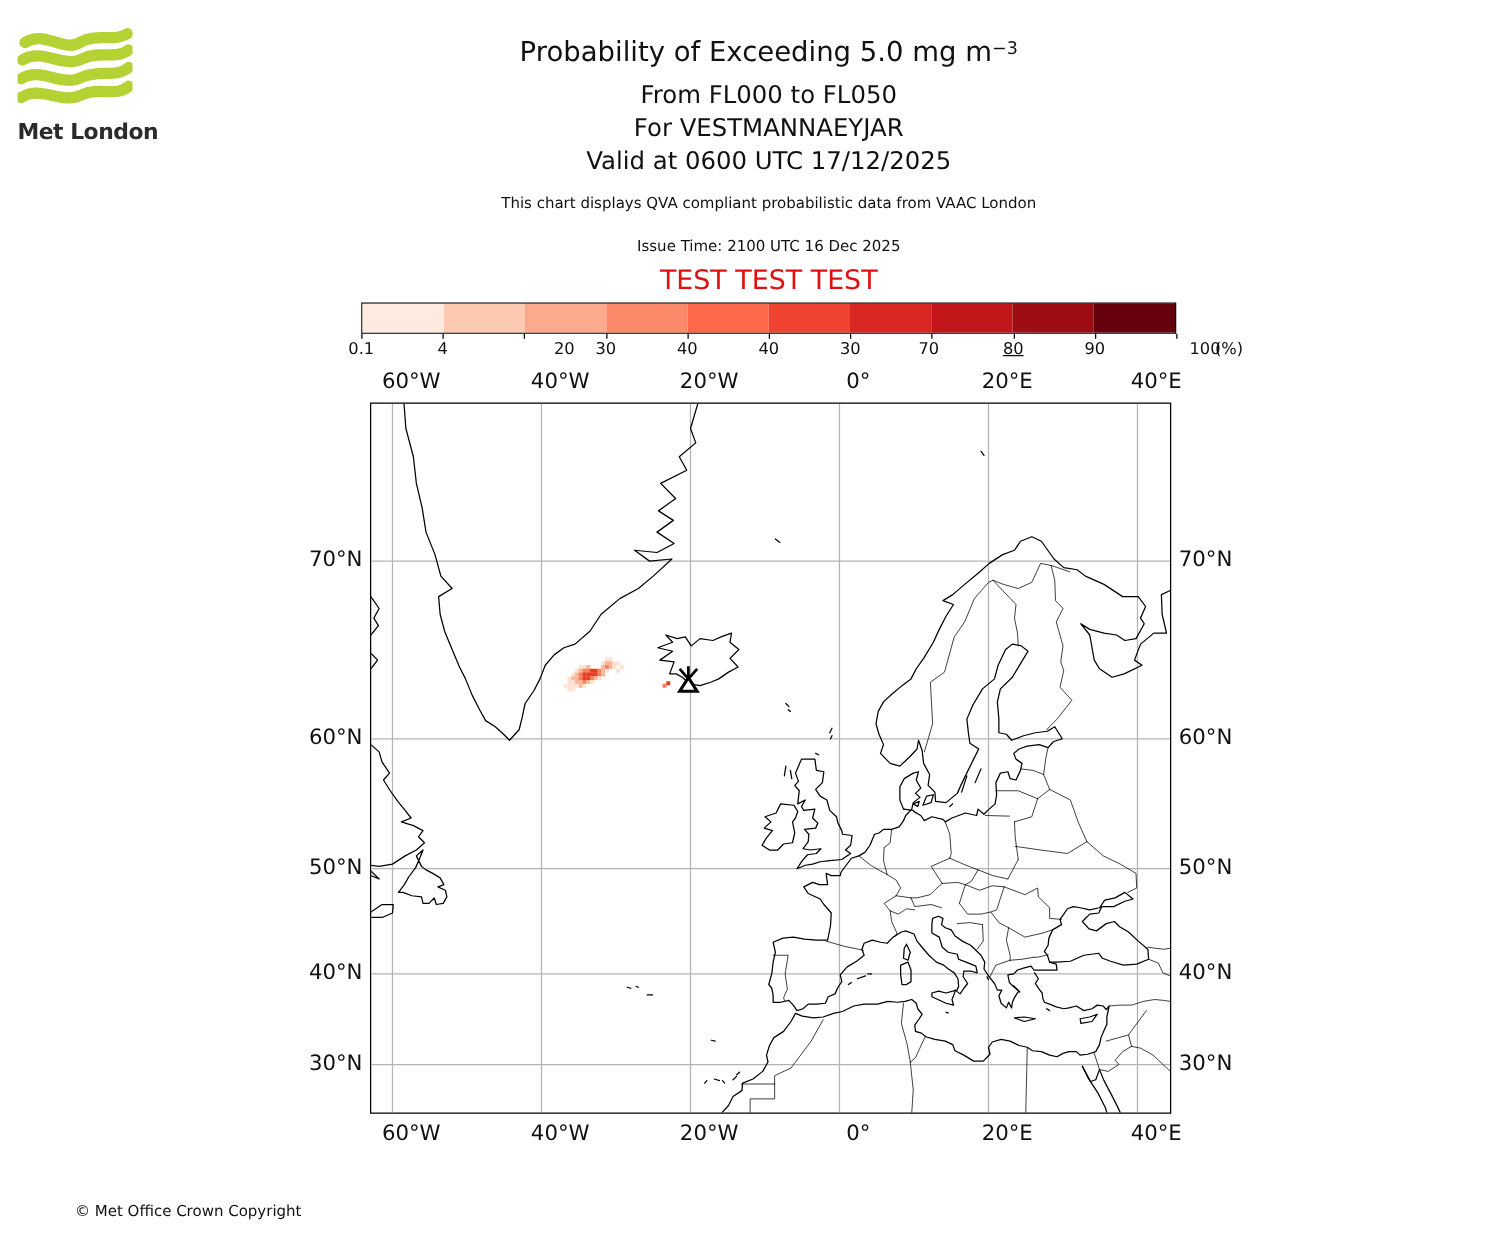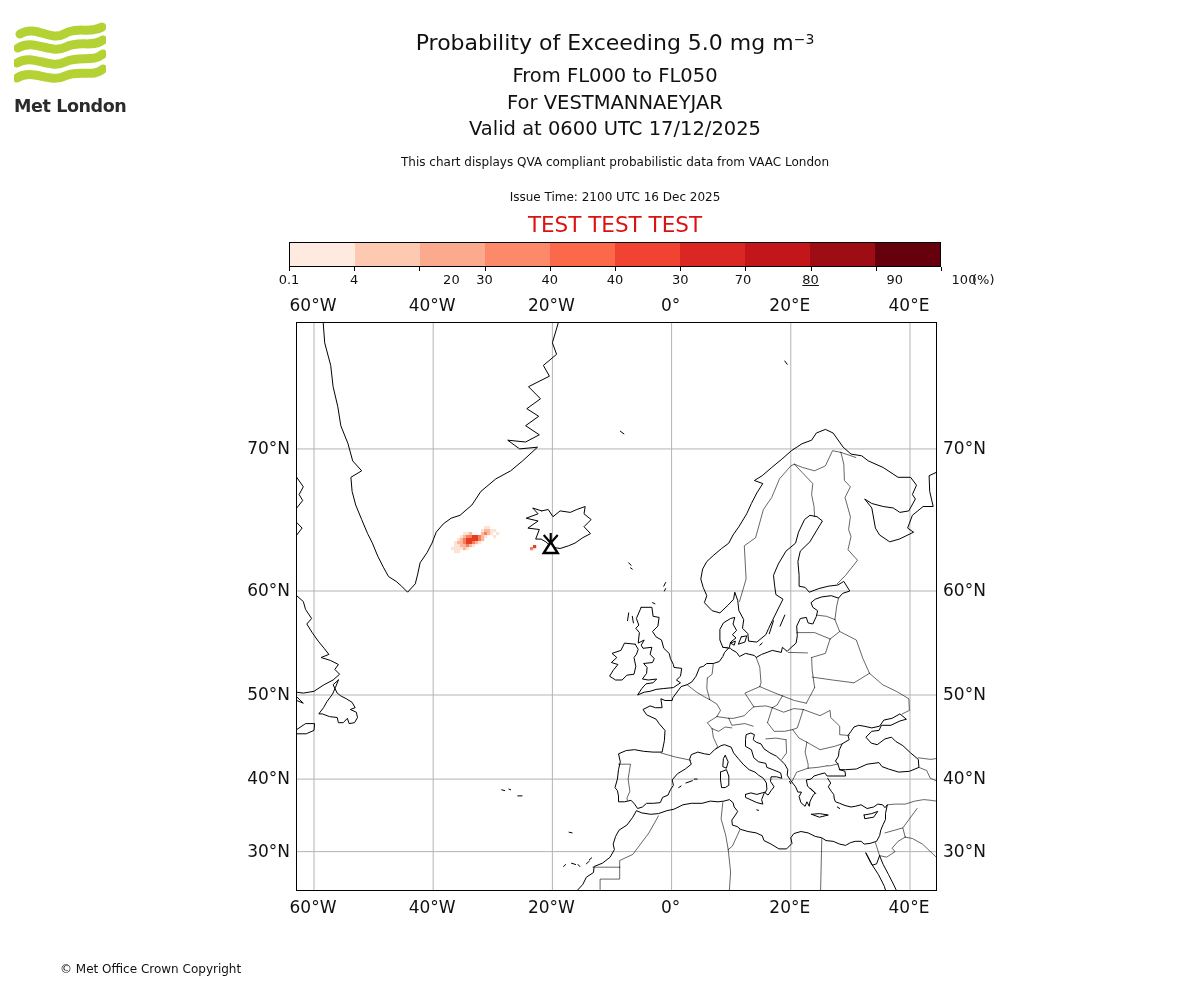--- a/index.html
+++ b/index.html
@@ -18,21 +18,21 @@
   #logo-brand{font-size:17.5px;font-weight:bold;color:#2b2b2b;letter-spacing:-0.4px;margin-top:2px;}
   
   #colorbar{position:absolute;left:289px;top:242px;width:652px;height:25px;border:1px solid #000;box-sizing:border-box;display:flex;}
   #colorbar .seg{flex:1 1 auto;height:100%;}
   .cb-tick{position:absolute;top:267px;width:1px;height:4px;background:#000;}
   .cb-label{position:absolute;top:272px;font-size:13px;transform:translateX(-50%);white-space:nowrap;}
   #cb-unit{position:absolute;left:972px;top:272px;font-size:13px;}
   
   #map-frame{position:absolute;left:296px;top:322px;width:639px;height:567px;border:1.3px solid #000;box-sizing:content-box;background:#fff;}
   #map-svg{position:absolute;left:0;top:0;}
-  .lon-label{position:absolute;font-size:17px;transform:translateX(-50%);white-space:nowrap;}
+  .lon-label{position:absolute;font-size:17px;transform:translateX(-50%);white-space:nowrap;margin-left:16px;}
   .lat-label{position:absolute;font-size:17px;white-space:nowrap;}
   
   #copyright{position:absolute;left:60px;top:962px;font-size:12px;}
 </style>
 </head>
 <body>
 
 <div id="logo">
   <svg width="92" height="68" viewBox="0 0 92 68">
     <g fill="none" stroke="#b5d234" stroke-width="9" stroke-linecap="round">
@@ -279,21 +279,21 @@
 <div class="cb-label" style="left: 549.8px;">40</div>
 <div class="cb-tick" style="left: 615px;"></div>
 <div class="cb-label" style="left: 615px;">40</div>
 <div class="cb-tick" style="left: 680.2px;"></div>
 <div class="cb-label" style="left: 680.2px;">30</div>
 <div class="cb-tick" style="left: 745.4px;"></div>
 <div class="cb-label" style="left: 743px;">70</div>
 <div class="cb-tick" style="left: 810.6px;"></div>
 <div class="cb-label" style="left: 810.6px; text-decoration: underline;">80</div>
 <div class="cb-tick" style="left: 875.8px;"></div>
-<div class="cb-label" style="left: 875.8px; margin-left: 19px;">90</div>
+<div class="cb-label" style="left: 875.8px;">90</div>
 <div class="cb-tick" style="left: 941px;"></div>
 <div class="cb-label" style="left: 964px;">100</div>
 <div class="lon-label" style="left: 312.986px; top: 295px;">60°W</div>
 <div class="lon-label" style="left: 312.986px; top: 897px;">60°W</div>
 <div class="lon-label" style="left: 432.186px; top: 295px;">40°W</div>
 <div class="lon-label" style="left: 432.186px; top: 897px;">40°W</div>
 <div class="lon-label" style="left: 551.386px; top: 295px;">20°W</div>
 <div class="lon-label" style="left: 551.386px; top: 897px;">20°W</div>
 <div class="lon-label" style="left: 670.586px; top: 295px;">0°</div>
 <div class="lon-label" style="left: 670.586px; top: 897px;">0°</div>

